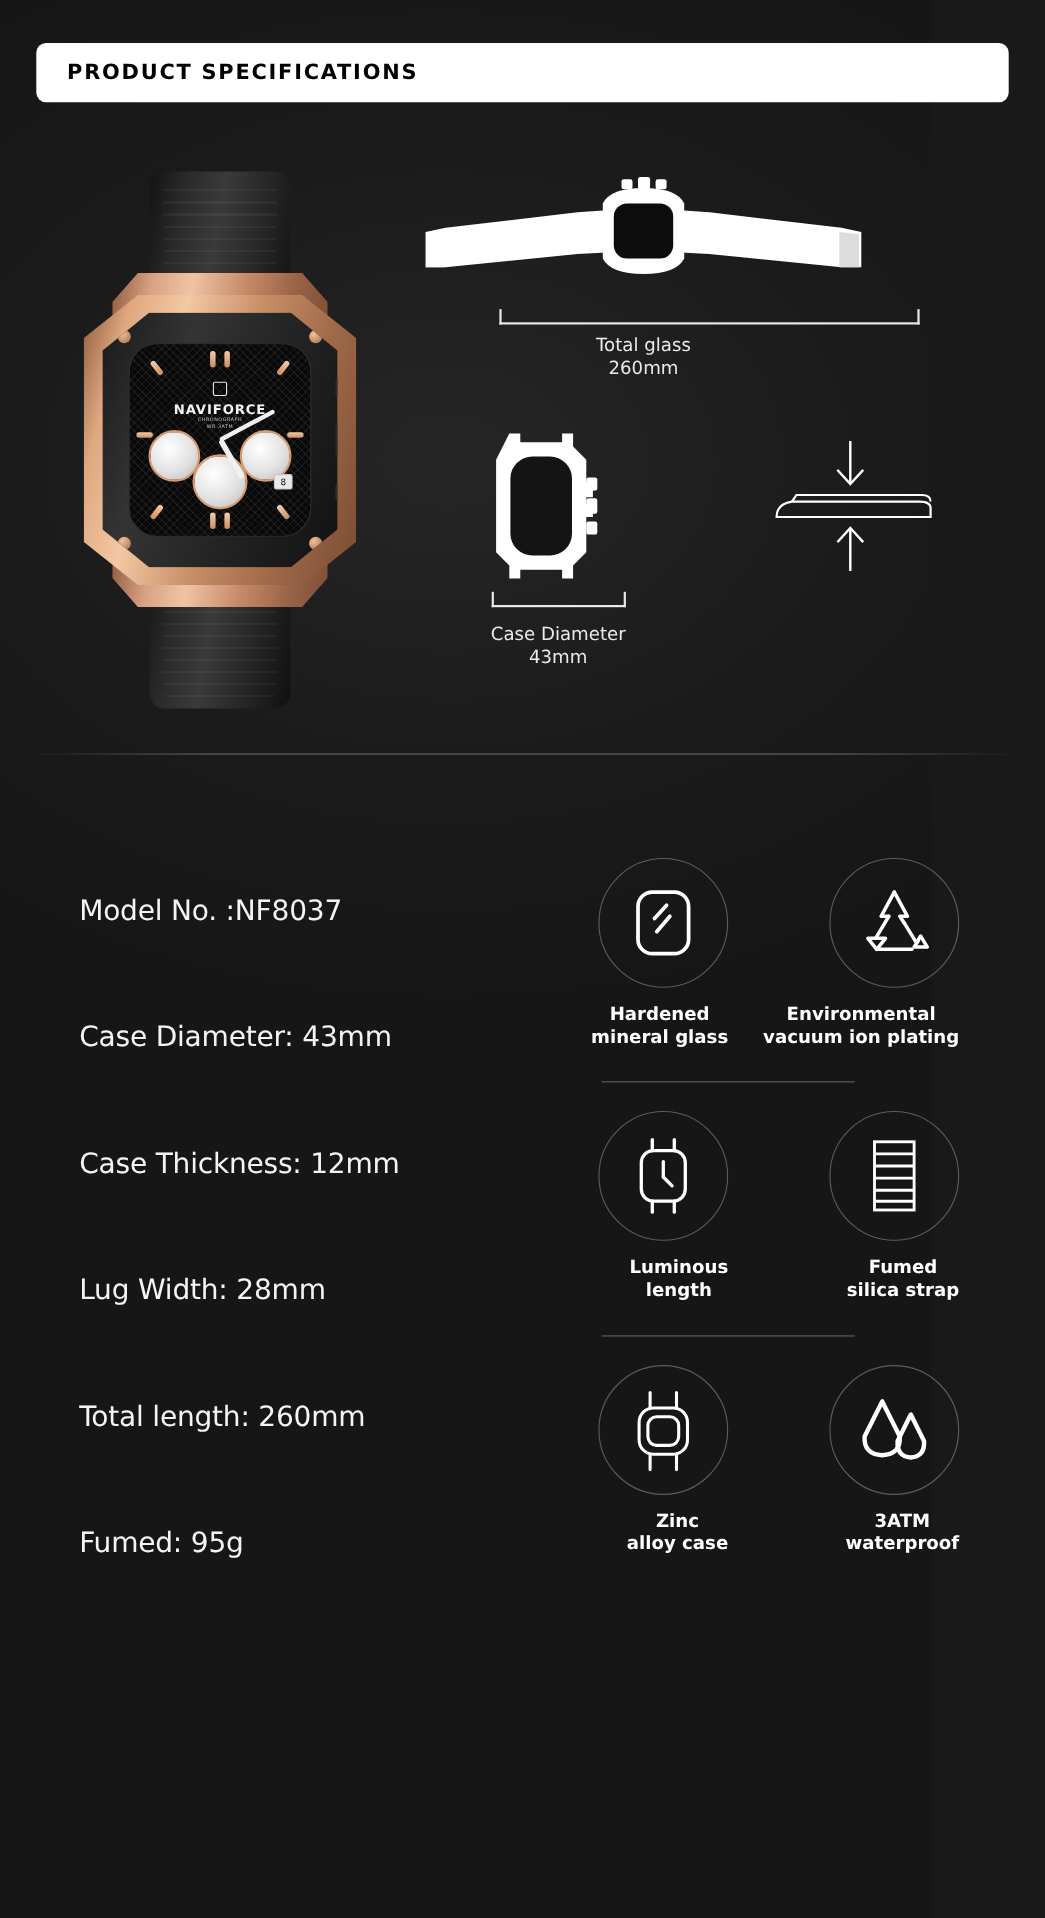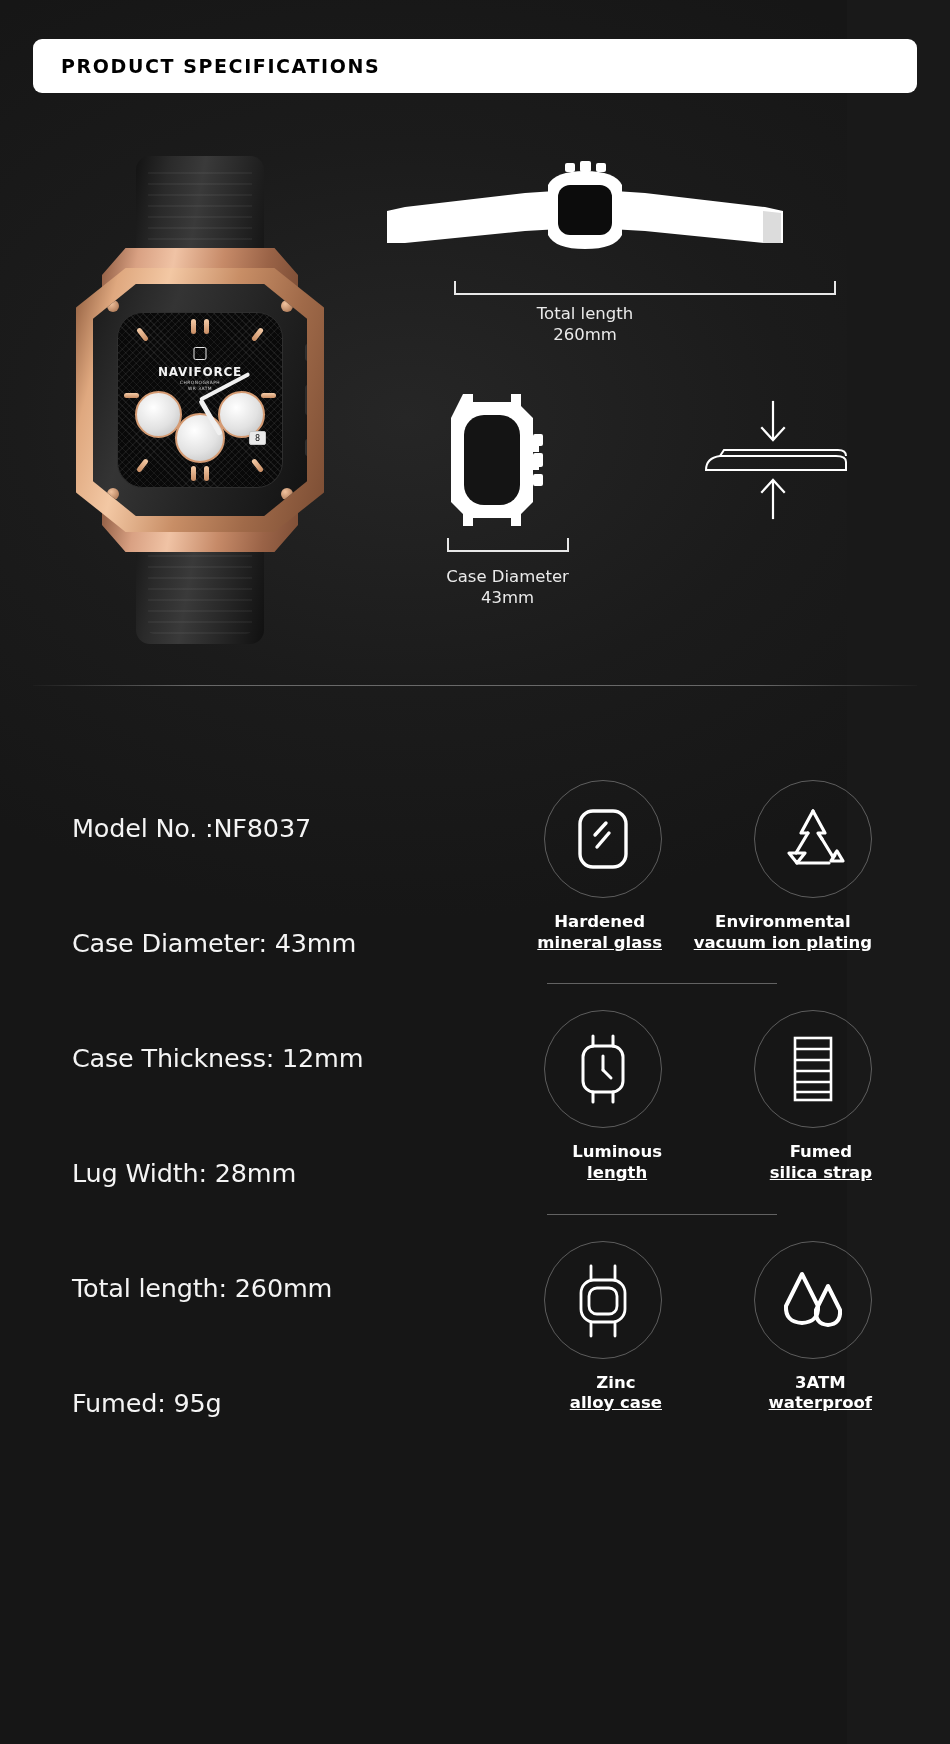--- a/index.html
+++ b/index.html
@@ -183,21 +183,21 @@
   .feat-circle {
     width: 118px; height: 118px; border-radius: 50%;
     border: 1px solid rgba(255,255,255,.30);
     display: flex; align-items: center; justify-content: center;
   }
   .feat-label {
     margin-top: 14px; text-align: center; color: #ffffff;
     font-size: 16.5px; font-weight: 700; line-height: 1.25;
     font-family: "DejaVu Sans", "Liberation Sans", sans-serif;
   }
-  .feat-label .l2 { display: block; text-decoration: underline; }
+  .feat-label .l2 { display: block; }
   .feat-divider {
     width: 230px; height: 1px; margin: 30px auto 26px auto;
     background: rgba(255,255,255,.33);
   }
   svg { display: block; }
 </style>
 </head>
 <body>
 
 <div class="page">
@@ -265,21 +265,21 @@
           <path d="M378 56 L378 88 L396 88 L396 58 Z" fill="#dcdcdc"></path>
           <path d="M163 30 Q170 16 200 16 Q230 16 237 30 L237 80 Q230 94 200 94 Q170 94 163 80 Z" fill="#ffffff"></path>
           <rect x="180" y="8" width="10" height="9" rx="2" fill="#ffffff"></rect>
           <rect x="195" y="6" width="11" height="11" rx="2" fill="#ffffff"></rect>
           <rect x="211" y="8" width="10" height="9" rx="2" fill="#ffffff"></rect>
           <rect x="173" y="30" width="54" height="50" rx="12" fill="#0c0c0c"></rect>
         </svg>
       </div>
       <div class="bracket" style="width:382px;margin:16px auto 0 auto;"></div>
       <div class="dim-measure-label" style="width:400px;margin-top:8px;">
-        <span>Total length</span>
+        <span>Total glass</span>
         <span class="val">260mm</span>
       </div>
     </div>
 
     <div class="dim-row">
 
       <div class="dim-col">
         <div style="display:flex;justify-content:center;">
           <svg width="150" height="140" viewBox="0 0 150 140" fill="none">
             <path d="M30 4 L40 4 L40 12 L78 12 L78 4 L88 4 L88 16 L100 28 L100 48 L106 48 L106 62 L100 62 L100 68 L106 68 L106 80 L100 80 L100 90 L100 112 L88 124 L88 136 L78 136 L78 128 L40 128 L40 136 L30 136 L30 124 L18 112 L18 28 Z" fill="#ffffff"></path>

